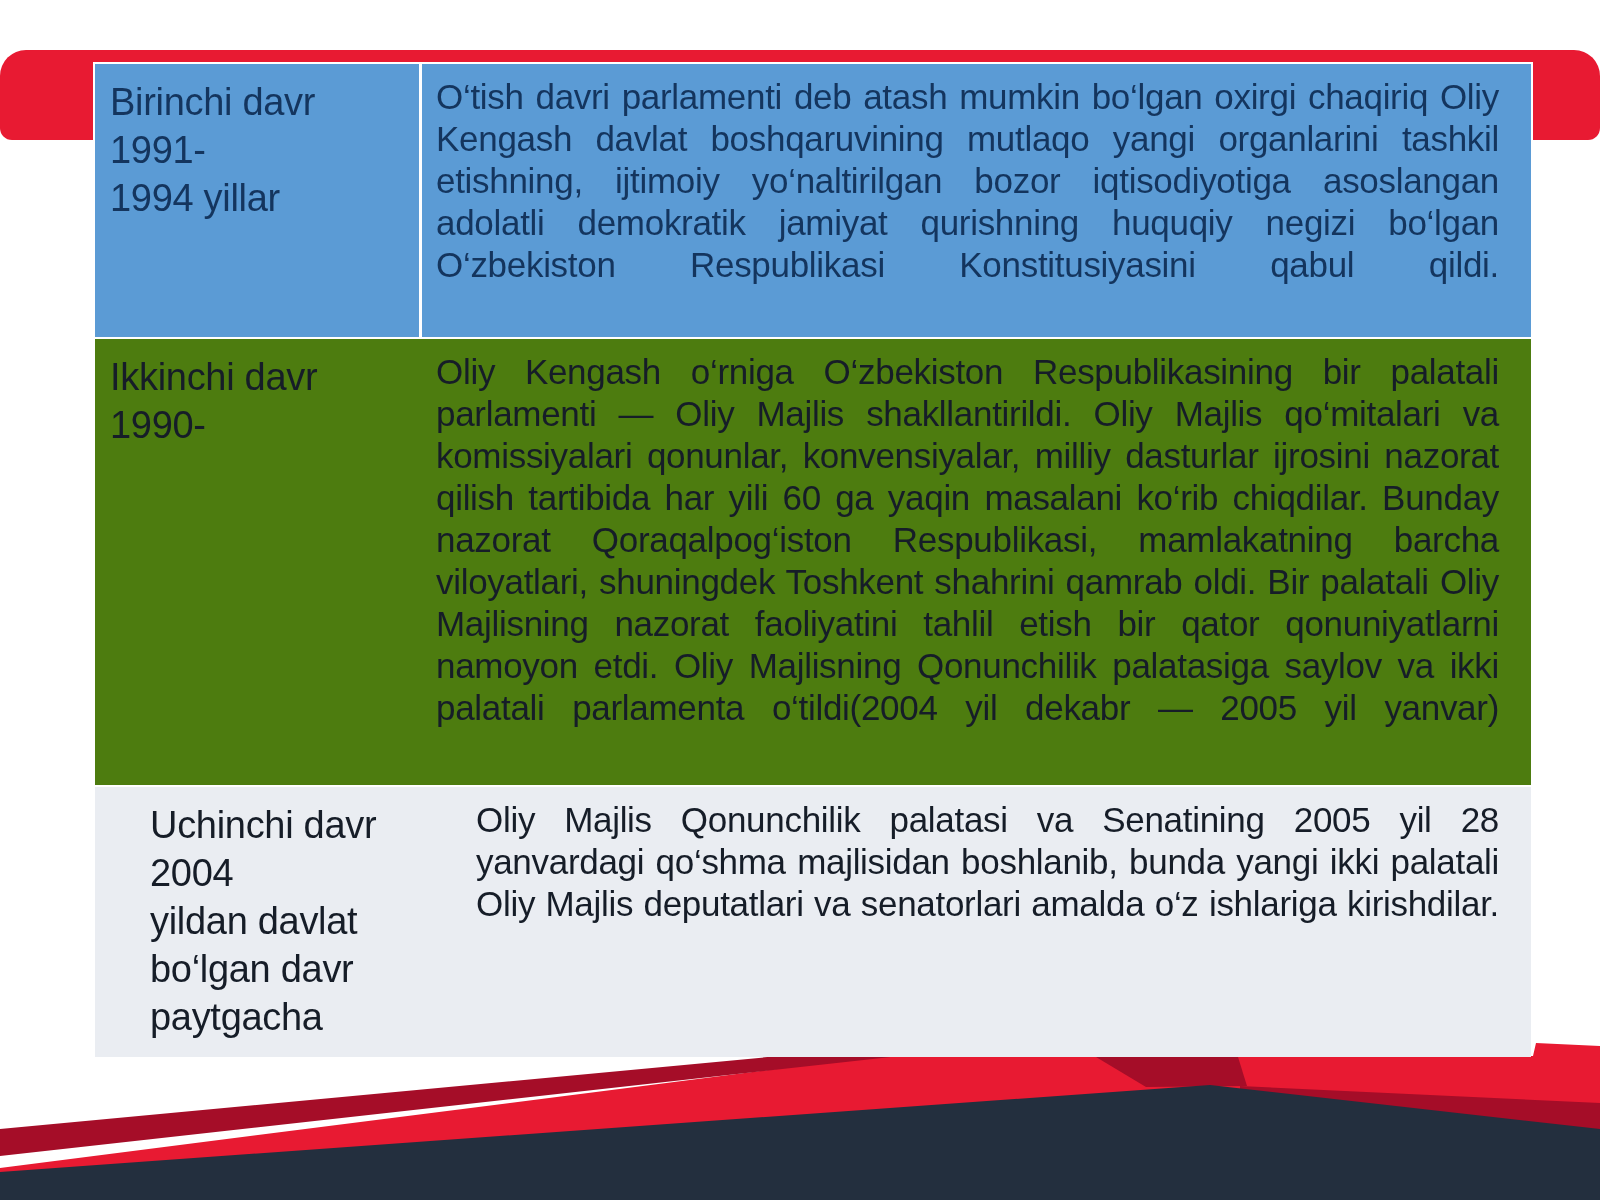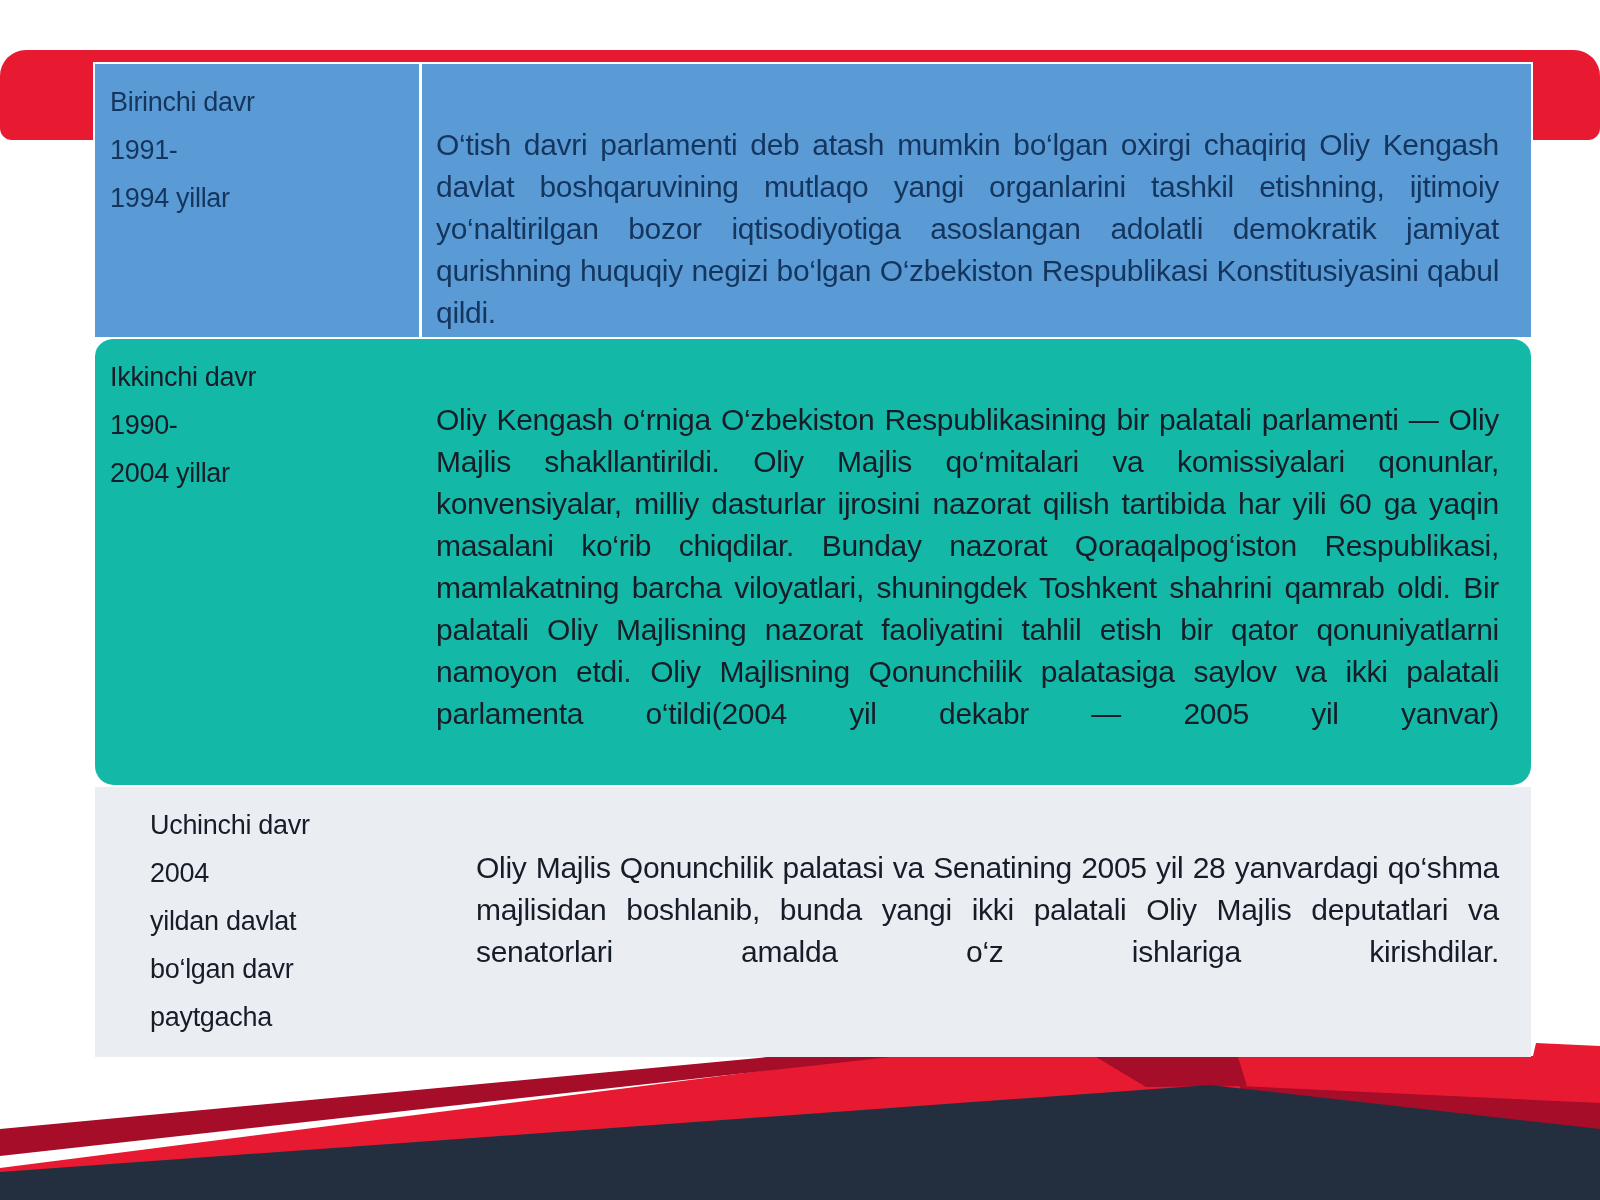--- a/index.html
+++ b/index.html
@@ -50,44 +50,43 @@
     box-sizing: border-box;
     border: 2px solid #ffffff;
   }
   .trow {
     display: flex;
     box-sizing: border-box;
     overflow: hidden;
   }
   .trow-2, .trow-3 { border-top: 2px solid #ffffff; }
   .trow-1 { height: 273px; background: #5B9BD5; }
-  .trow-2 { height: 448px; background: #14b8a6; border-radius: 19px; }
+  .trow-2 { height: 448px; background: #4d7c0f; }
   .trow-3 { height: 272px; background: #EAEDF2; padding-left: 40px; }
 
   .cell {
     box-sizing: border-box;
     overflow: hidden;
   }
   .cell-period {
     width: 327px;
     padding: 14px 10px 10px 15px;
-    font-size: 27px;
+    font-size: 38px;
     line-height: 48px;
     letter-spacing: -0.3px;
   }
   .trow-1 .cell-period { border-right: 3px solid #ffffff; }
   .cell-desc {
     flex: 1;
     padding: 12px 32px 10px 14px;
-    font-size: 30px;
+    font-size: 35px;
     line-height: 42px;
     letter-spacing: -0.3px;
     text-align: justify;
     text-align-last: justify;
-    margin-top: 48px;
   }
   .trow-1 .cell-period, .trow-1 .cell-desc { color: #14355E; }
   .trow-2 .cell-period, .trow-2 .cell-desc { color: #161D28; }
   .trow-3 .cell-period, .trow-3 .cell-desc { color: #161D28; }
 
   .period-line { display: block; }
   .desc-text { margin: 0; }
 </style>
 </head>
 <body>
@@ -114,21 +113,20 @@
       </div>
       <div class="cell cell-desc">
         <p class="desc-text">O‘tish davri parlamenti deb atash mumkin bo‘lgan oxirgi chaqiriq Oliy Kengash davlat boshqaruvining mutlaqo yangi organlarini tashkil etishning, ijtimoiy yo‘naltirilgan bozor iqtisodiyotiga asoslangan adolatli demokratik jamiyat qurishning huquqiy negizi bo‘lgan O‘zbekiston Respublikasi Konstitusiyasini qabul qildi.</p>
       </div>
     </div>
 
     <div class="trow trow-2">
       <div class="cell cell-period">
         <span class="period-line">Ikkinchi davr</span>
         <span class="period-line">1990-</span>
-        <span class="period-line">2004 yillar</span>
       </div>
       <div class="cell cell-desc">
         <p class="desc-text">Oliy Kengash o‘rniga O‘zbekiston Respublikasining bir palatali parlamenti — Oliy Majlis shakllantirildi. Oliy Majlis qo‘mitalari va komissiyalari qonunlar, konvensiyalar, milliy dasturlar ijrosini nazorat qilish tartibida har yili 60 ga yaqin masalani ko‘rib chiqdilar. Bunday nazorat Qoraqalpog‘iston Respublikasi, mamlakatning barcha viloyatlari, shuningdek Toshkent shahrini qamrab oldi. Bir palatali Oliy Majlisning nazorat faoliyatini tahlil etish bir qator qonuniyatlarni namoyon etdi. Oliy Majlisning Qonunchilik palatasiga saylov va ikki palatali parlamenta o‘tildi(2004 yil dekabr — 2005 yil yanvar)</p>
       </div>
     </div>
 
     <div class="trow trow-3">
       <div class="cell cell-period">
         <span class="period-line">Uchinchi davr</span>
         <span class="period-line">2004</span>

